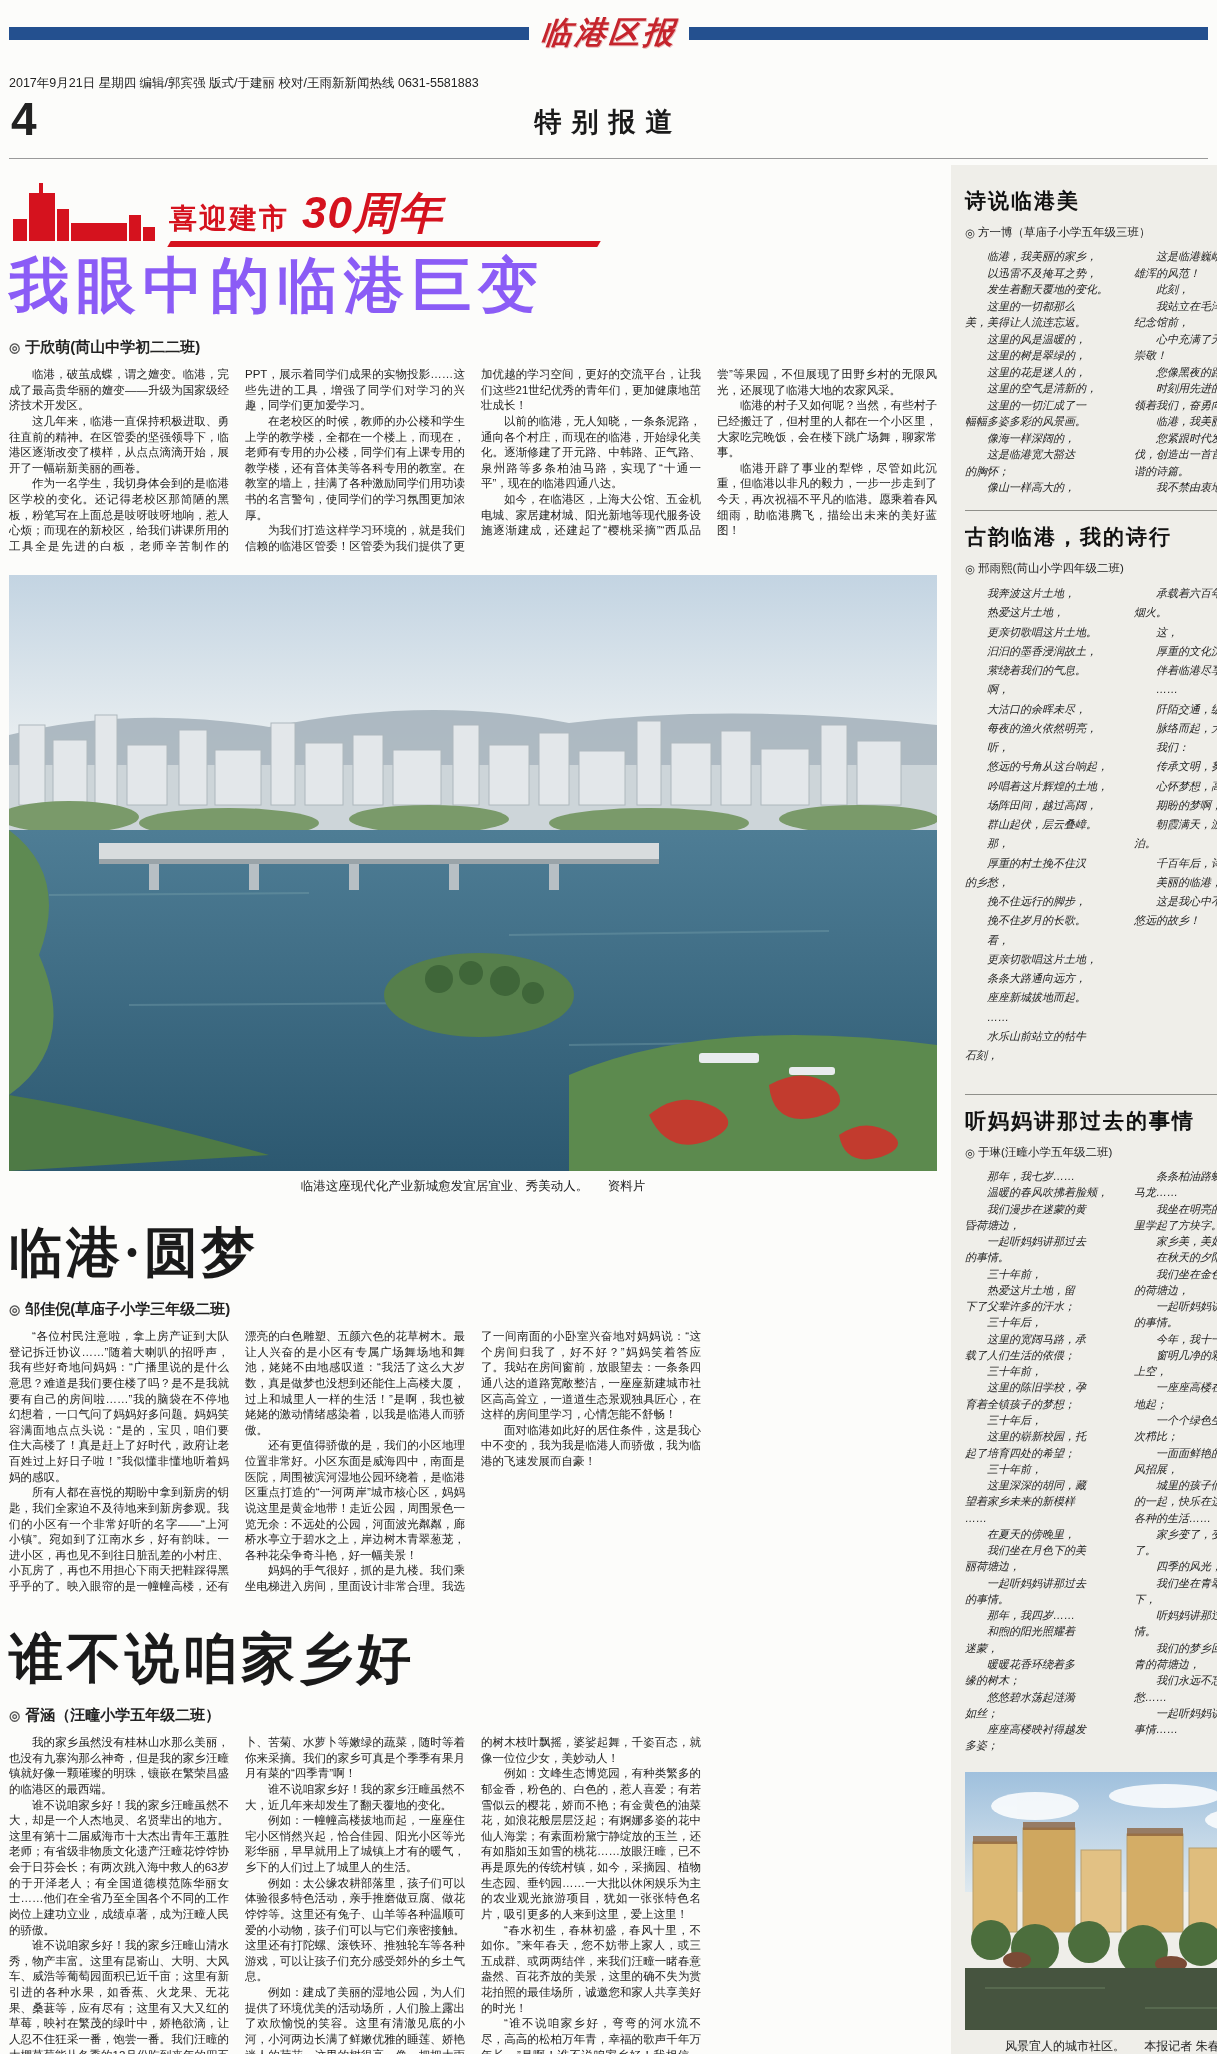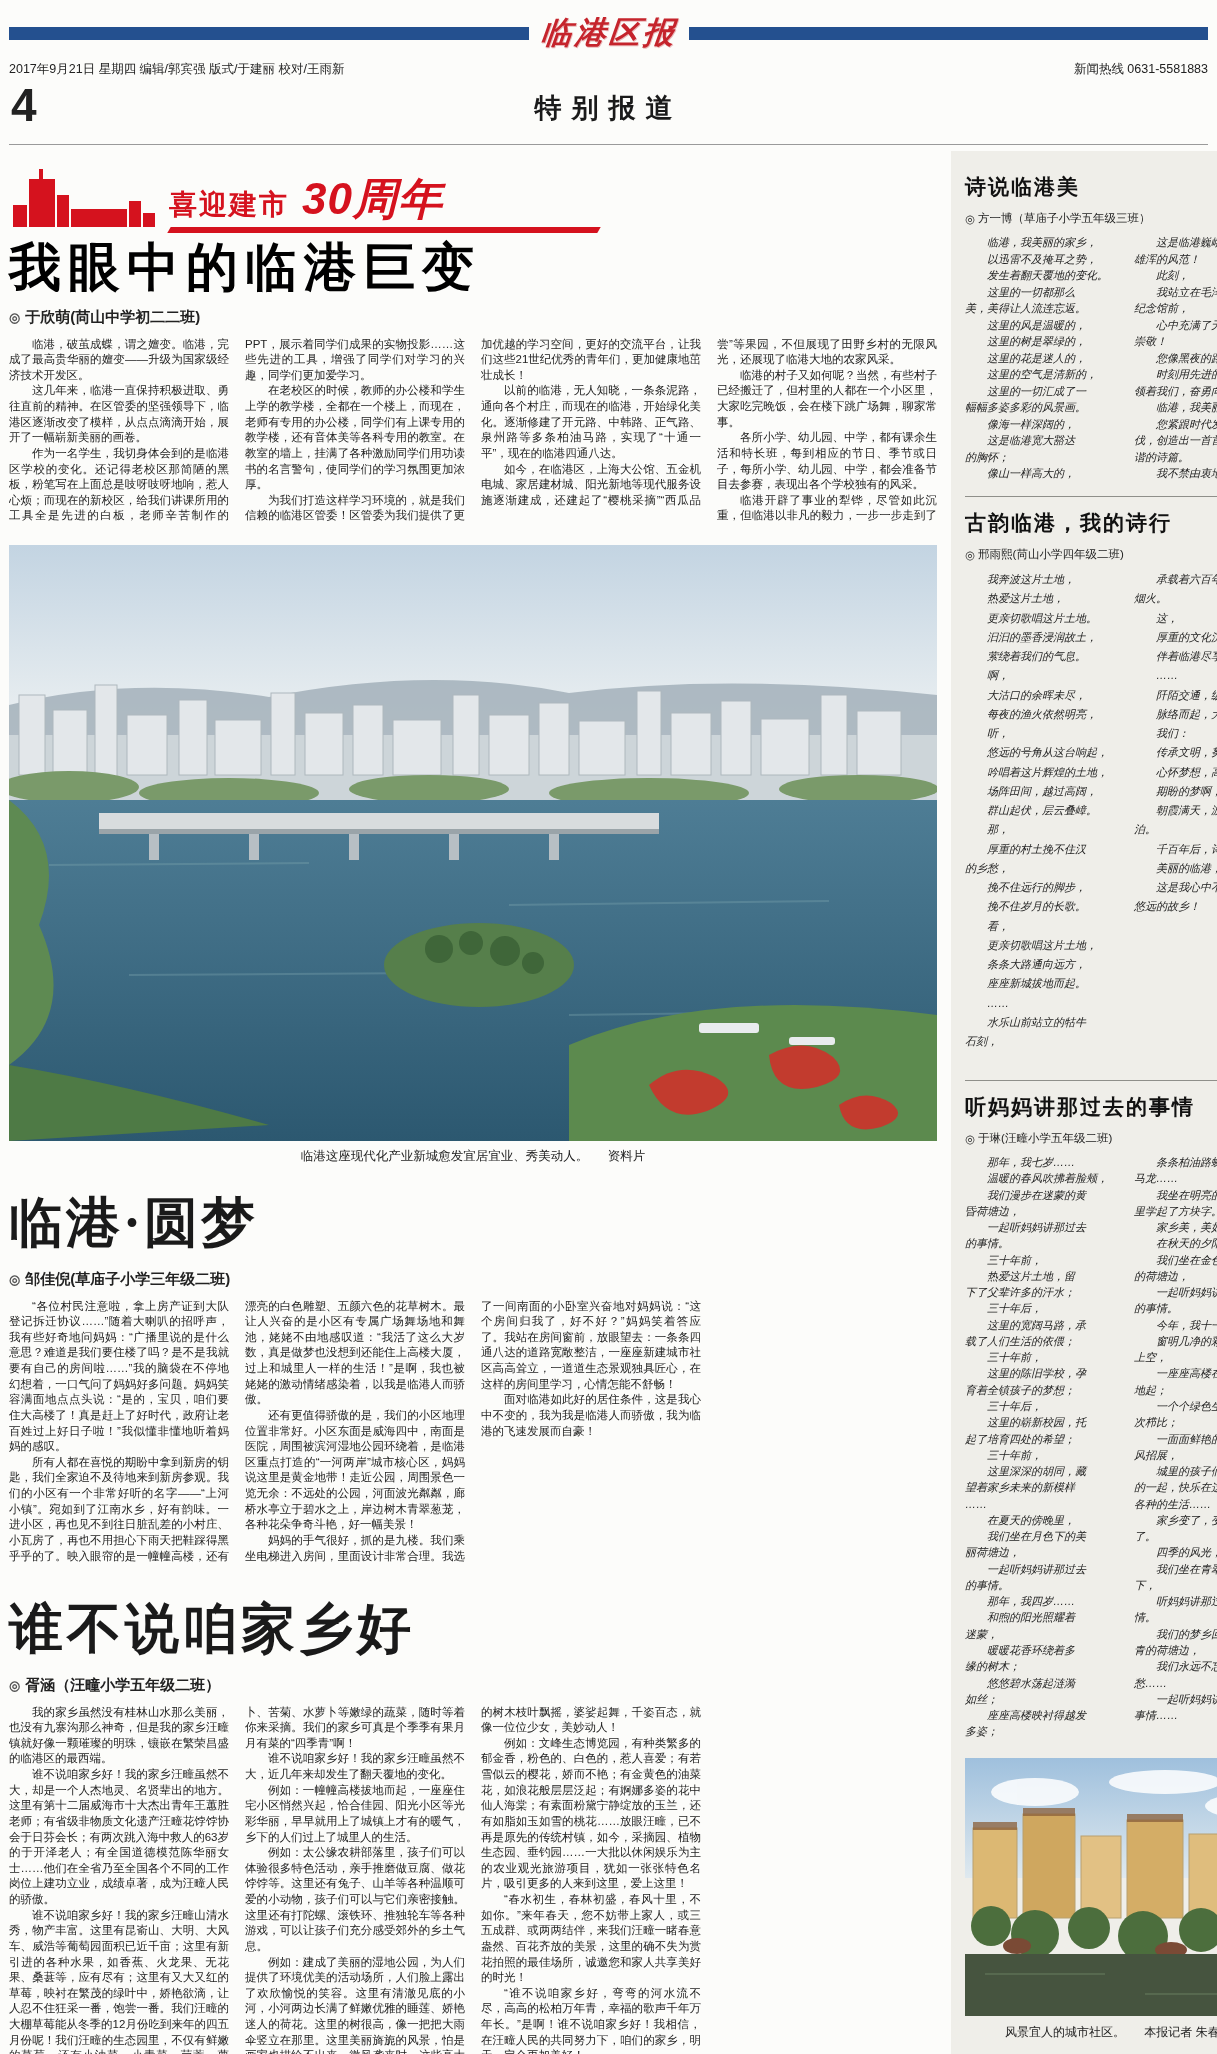--- a/index.html
+++ b/index.html
@@ -10,38 +10,38 @@
   }
   
   .header { padding:0 9px; }
   .masthead-row { display:flex; align-items:center; gap:12px; padding-top:12px; }
   .mast-bar { flex:1; height:13px; background:#24508f; }
   .paper-name {
     font-family:"Liberation Serif", serif; font-style:italic; font-weight:bold;
     color:#c5242c; font-size:31px; letter-spacing:3px; white-space:nowrap;
     transform:skewX(-6deg); text-shadow:1px 1px 0 #e8b9ba;
   }
-  .info-row { display:flex; justify-content:space-between; font-size:12.5px; color:#222; margin-top:7px; }
+  .info-row { display:flex; font-size:12.5px; color:#222; margin-top:21px; }
   .title-row { position:relative; height:56px; margin-top:2px; }
   .page-number { position:absolute; left:2px; top:2px; font-size:46px; font-weight:bold; color:#222; line-height:1; }
   .section-title { text-align:center; font-size:27px; font-weight:900; letter-spacing:10px; line-height:56px; font-family:"Liberation Serif", serif; }
   .header-rule { border-top:1px solid #9a9a9a; margin:8px 9px 0; }
   
   .content { display:flex; gap:14px; padding:0 9px; margin-top:6px; }
   .main-col { width:928px; flex:none; }
   .sidebar { flex:1; background:#efeee9; padding:10px 14px 12px; }
   
   .banner { display:flex; align-items:flex-end; gap:10px; margin:14px 0 4px; }
   .banner-text-wrap { display:flex; flex-direction:column; }
   .banner-line { display:flex; align-items:baseline; gap:13px; }
   .banner-prefix { font-size:28px; font-weight:900; color:#d5121e; letter-spacing:2px; }
   .banner-30 { font-size:44px; font-weight:900; font-style:italic; color:#d5121e; letter-spacing:1px; line-height:0.9; }
   .banner-underline { height:6px; background:#d5121e; width:430px; margin-top:3px; transform:skewX(-30deg); }
   
-  .headline-1 { font-family:"Liberation Serif", serif; font-size:52px; font-weight:900; letter-spacing:7px; color:#000000; margin:8px 0 12px; line-height:1.05; }
+  .headline-1 { font-family:"Liberation Serif", serif; font-size:60px; font-weight:900; letter-spacing:7px; color:#8b5cf6; margin:8px 0 20px; line-height:1.05; }
   .byline { font-size:15px; font-weight:bold; color:#222; display:flex; align-items:center; gap:5px; }
   .byline .mark { font-size:13px; color:#555; }
   .body-cols { column-gap:16px; font-size:11.5px; line-height:1.36; text-align:justify; color:#222; column-fill:auto; overflow:hidden; margin-top:10px; }
   .cols-4 { column-count:4; }
   .body-a1 { height:198px; }
   .body-a2 { height:272px; }
   .body-a3 { height:368px; }
   .para { text-indent:2em; }
   
   .photo-main { margin-top:10px; }
@@ -122,21 +122,20 @@
 
       <div class="body-cols cols-4 body-a1">
           <p class="para">临港，破茧成蝶，谓之嬗变。临港，完成了最高贵华丽的嬗变——升级为国家级经济技术开发区。</p>
           <p class="para">这几年来，临港一直保持积极进取、勇往直前的精神。在区管委的坚强领导下，临港区逐渐改变了模样，从点点滴滴开始，展开了一幅崭新美丽的画卷。</p>
           <p class="para">作为一名学生，我切身体会到的是临港区学校的变化。还记得老校区那简陋的黑板，粉笔写在上面总是吱呀吱呀地响，惹人心烦；而现在的新校区，给我们讲课所用的工具全是先进的白板，老师辛苦制作的PPT，展示着同学们成果的实物投影……这些先进的工具，增强了同学们对学习的兴趣，同学们更加爱学习。</p>
           <p class="para">在老校区的时候，教师的办公楼和学生上学的教学楼，全都在一个楼上，而现在，老师有专用的办公楼，同学们有上课专用的教学楼，还有音体美等各科专用的教室。在教室的墙上，挂满了各种激励同学们用功读书的名言警句，使同学们的学习氛围更加浓厚。</p>
           <p class="para">为我们打造这样学习环境的，就是我们信赖的临港区管委！区管委为我们提供了更加优越的学习空间，更好的交流平台，让我们这些21世纪优秀的青年们，更加健康地茁壮成长！</p>
           <p class="para">以前的临港，无人知晓，一条条泥路，通向各个村庄，而现在的临港，开始绿化美化。逐渐修建了开元路、中韩路、正气路、泉州路等多条柏油马路，实现了“十通一平”，现在的临港四通八达。</p>
           <p class="para">如今，在临港区，上海大公馆、五金机电城、家居建材城、阳光新地等现代服务设施逐渐建成，还建起了“樱桃采摘”“西瓜品尝”等果园，不但展现了田野乡村的无限风光，还展现了临港大地的农家风采。</p>
           <p class="para">临港的村子又如何呢？当然，有些村子已经搬迁了，但村里的人都在一个小区里，大家吃完晚饭，会在楼下跳广场舞，聊家常事。</p>
-          <p class="para">各所小学、幼儿园、中学，都有课余生活和特长班，每到相应的节日、季节或日子，每所小学、幼儿园、中学，都会准备节目去参赛，表现出各个学校独有的风采。</p>
           <p class="para">临港开辟了事业的犁铧，尽管如此沉重，但临港以非凡的毅力，一步一步走到了今天，再次祝福不平凡的临港。愿乘着春风细雨，助临港腾飞，描绘出未来的美好蓝图！</p>
         </div>
 
       <div class="photo-main">
         <svg width="928" height="596" viewBox="0 0 928 596">
           <defs>
             <linearGradient id="sky" x1="0" y1="0" x2="0" y2="1">
               <stop offset="0" stop-color="#c3d4e2"></stop>
                 <stop offset="1" stop-color="#edf1f2"></stop>
             </linearGradient>

